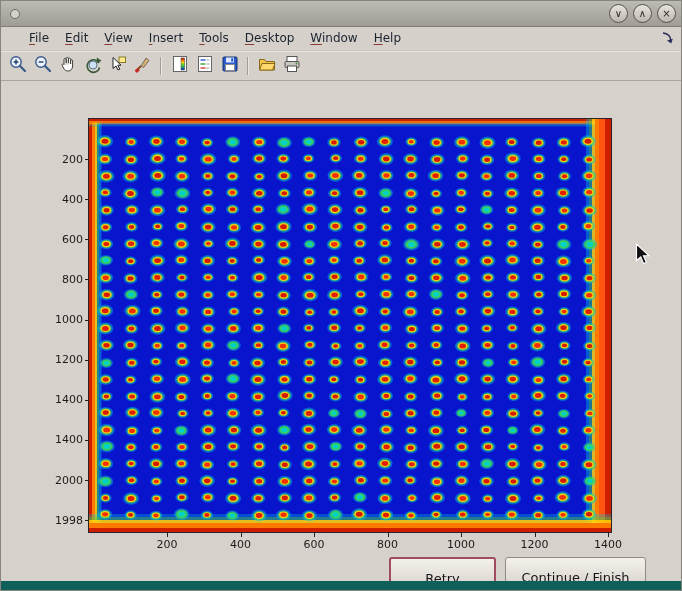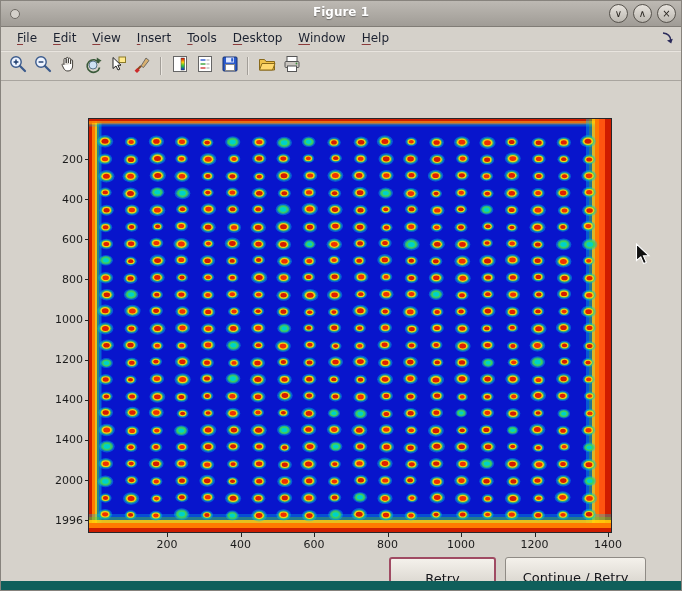--- a/index.html
+++ b/index.html
@@ -11,21 +11,21 @@
   .title{position:absolute;left:0;right:0;top:4px;text-align:center;color:#ffffff;
          font-weight:bold;font-size:12px;text-shadow:0 1px 1px rgba(60,60,60,.55);}
   .win-icon{position:absolute;left:9px;top:8px;width:8px;height:8px;border:1.5px solid #6e6a64;
             border-radius:50%;background:#d4d0ca;}
   .controls{position:absolute;right:5px;top:3px;display:flex;gap:5px;}
   .ctrl{width:17px;height:17px;border-radius:50%;border:1px solid #57534d;
         background:linear-gradient(#e6e2dc,#bcb8b1);display:flex;align-items:center;
         justify-content:center;font-size:10px;line-height:1;color:#2c2823;}
   
   .menubar{position:absolute;top:25px;left:0;right:0;height:24px;display:flex;align-items:center;
-           padding-left:8px;font-size:12px;color:#1c2230;}
+           padding-left:20px;font-size:12px;color:#1c2230;}
   .menu-item{padding:3px 8px;}
   .mnem{text-decoration:underline;text-underline-offset:2px;text-decoration-color:#8b3a3a;}
   .dock-arrow{position:absolute;right:7px;top:5px;width:14px;height:14px;}
   
   .toolbar{position:absolute;top:49px;left:0;right:0;height:31px;display:flex;align-items:center;
            padding-left:5px;gap:2px;border-top:1px solid #c9c5bf;border-bottom:1px solid #a9a59f;
            box-shadow:inset 0 1px 0 #e9e5df;box-sizing:border-box;}
   .tool-btn{width:23px;height:23px;display:flex;align-items:center;justify-content:center;}
   .tool-sep{width:0;height:18px;border-left:1px solid #a29e98;border-right:1px solid #eae6e0;margin:0 4px;}
   
@@ -44,21 +44,20 @@
   .bottom-strip{position:absolute;left:0;right:0;bottom:0;height:9px;background:#0f5f5b;}
   .cursor{position:absolute;left:634px;top:242px;pointer-events:none;}
 </style>
 </head>
 <body>
 
 <div class="window">
 
   <div class="titlebar">
     <span class="win-icon"></span>
-    <span class="title">Figure 1</span>
     <span class="controls">
       <span class="ctrl">∨</span>
       <span class="ctrl">∧</span>
       <span class="ctrl">×</span>
     </span>
   </div>
 
   <div class="menubar" id="menubar">
     <span class="menu-item"><span class="mnem">F</span>ile</span>
       <span class="menu-item"><span class="mnem">E</span>dit</span>
@@ -180,21 +179,21 @@
       <div class="ytick" style="left: 40px; top: 312.06px;">1000</div>
       <div class="tick-y" style="left: 84px; top: 318.56px;"></div>
       <div class="ytick" style="left: 40px; top: 352.172px;">1200</div>
       <div class="tick-y" style="left: 84px; top: 358.672px;"></div>
       <div class="ytick" style="left: 40px; top: 392.284px;">1400</div>
       <div class="tick-y" style="left: 84px; top: 398.784px;"></div>
       <div class="ytick" style="left: 40px; top: 432.396px;">1400</div>
       <div class="tick-y" style="left: 84px; top: 438.896px;"></div>
       <div class="ytick" style="left: 40px; top: 472.508px;">2000</div>
       <div class="tick-y" style="left: 84px; top: 479.008px;"></div>
-      <div class="ytick" style="left: 40px; top: 512.62px;">1996</div>
+      <div class="ytick" style="left: 40px; top: 512.62px;">1998</div>
       <div class="tick-y" style="left: 84px; top: 519.12px;"></div>
       <div class="xtick" style="left: 144px; top: 537px;">200</div>
       <div class="tick-x" style="left: 166px; top: 532px;"></div>
       <div class="xtick" style="left: 217.5px; top: 537px;">400</div>
       <div class="tick-x" style="left: 239.5px; top: 532px;"></div>
       <div class="xtick" style="left: 291px; top: 537px;">600</div>
       <div class="tick-x" style="left: 313px; top: 532px;"></div>
       <div class="xtick" style="left: 364.5px; top: 537px;">800</div>
       <div class="tick-x" style="left: 386.5px; top: 532px;"></div>
       <div class="xtick" style="left: 438px; top: 537px;">1000</div>
@@ -2062,21 +2061,21 @@
         <ellipse cx="474.0" cy="395.8" rx="4.0" ry="3.0" fill="#ffd20a" opacity="0.95"></ellipse>
         <ellipse cx="474.0" cy="395.8" rx="2.7" ry="1.9" fill="#f03000"></ellipse>
         <ellipse cx="500.0" cy="395.3" rx="7.2" ry="5.5" fill="#00c8e6" opacity="0.4"></ellipse>
         <ellipse cx="500.0" cy="395.3" rx="5.7" ry="4.3" fill="#3cd45a" opacity="0.65"></ellipse>
         <ellipse cx="500.0" cy="395.3" rx="4.5" ry="3.4" fill="#ffd20a" opacity="0.95"></ellipse>
         <ellipse cx="500.0" cy="395.3" rx="3.1" ry="2.2" fill="#d41a00"></ellipse>
       </svg>
     </div>
 
   <button class="btn btn-retry">Retry</button>
-  <button class="btn btn-continue">Continue / Retry</button>
+  <button class="btn btn-continue">Continue / Finish</button>
 
   <div class="bottom-strip"></div>
 
   <span class="cursor">
     <svg width="16" height="23" viewBox="0 0 16 23">
       <path d="M1.5 1 L1.5 17.5 L5.8 13.8 L8.6 20.6 L11.3 19.4 L8.4 12.8 L14 12.8 Z" fill="#101010" stroke="#ffffff" stroke-width="1.1"></path>
     </svg>
   </span>
 
 </div>

